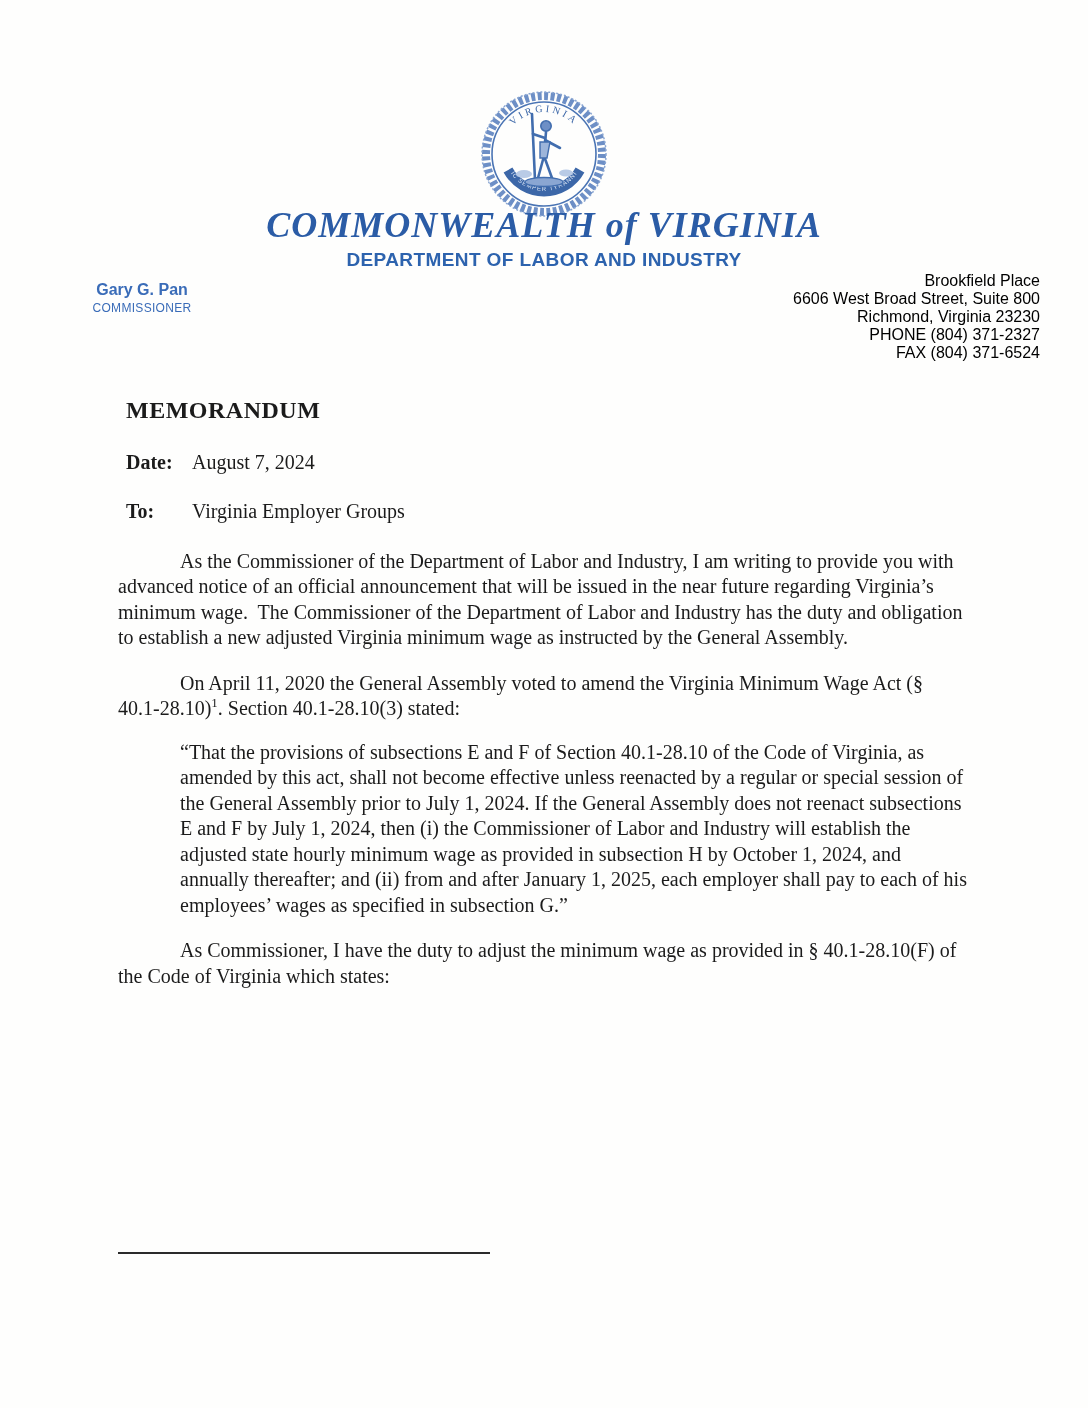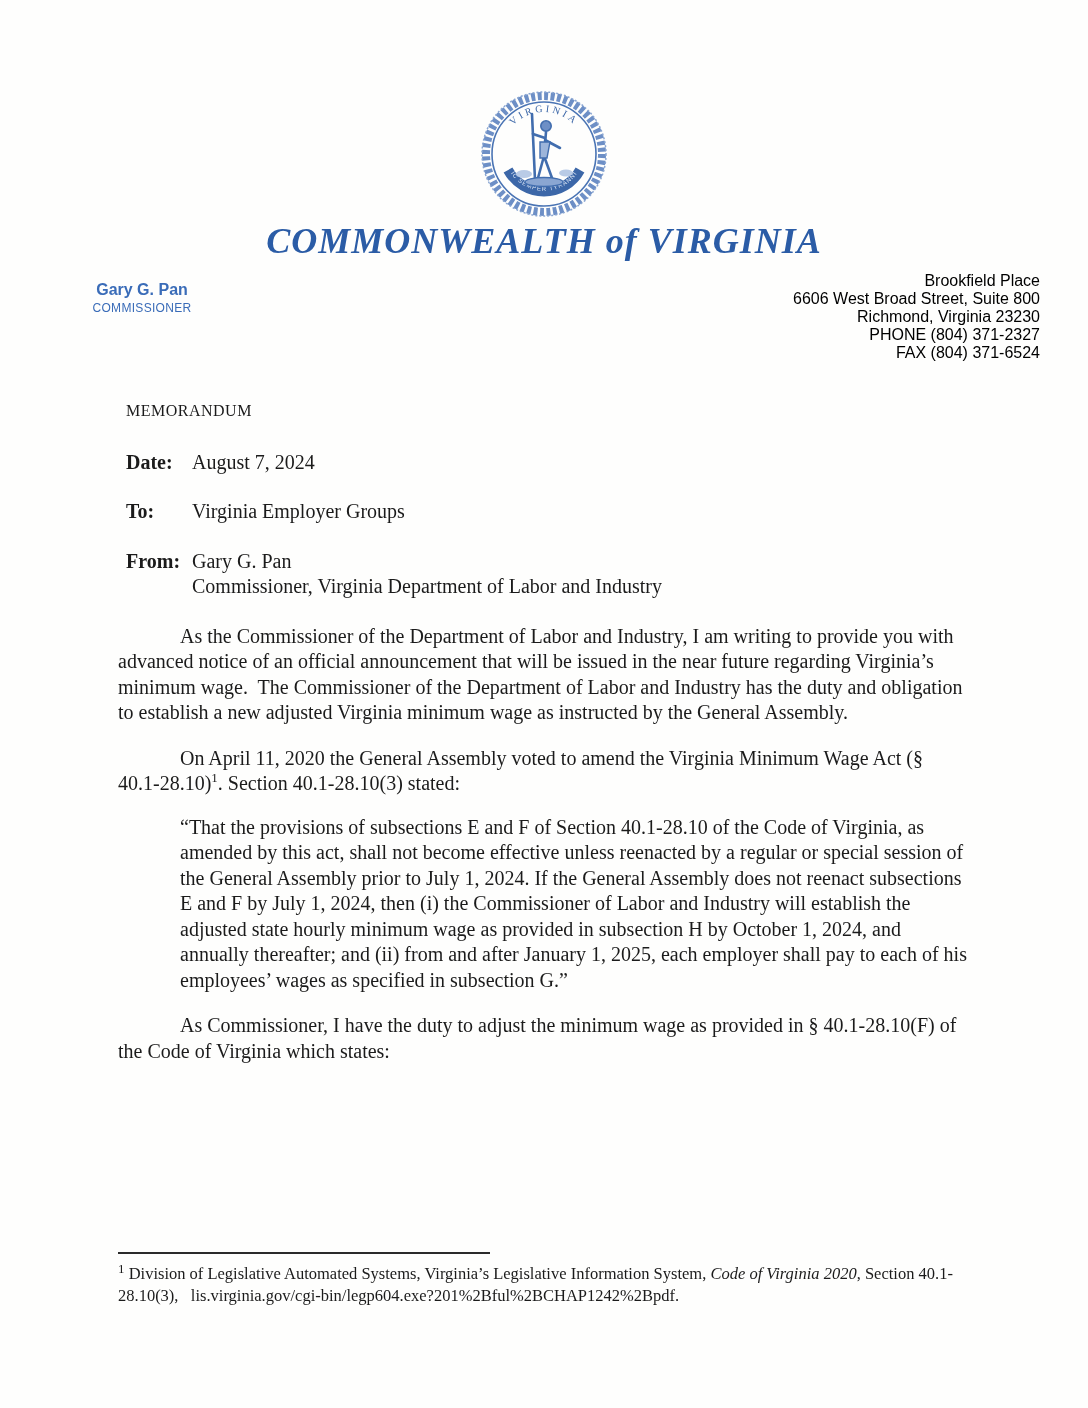--- a/index.html
+++ b/index.html
@@ -8,21 +8,21 @@
     width:1088px;height:1408px;
     margin:0 auto;
     background:#fefefd;
     font-family:"Liberation Serif", serif;
     color:#1b1b1b;
     overflow:hidden;
   }
   
   .seal{position:absolute;top:90px;left:50%;transform:translateX(-50%);}
   .lh-title{
-    position:absolute;top:220px;left:0;width:100%;
+    position:absolute;top:204px;left:0;width:100%;
     text-align:center;
     font-family:"Liberation Serif", serif;
     font-style:italic;font-weight:bold;
     font-size:36px;letter-spacing:1px;
     color:#2b5ca6;
   }
   .lh-subtitle{
     position:absolute;top:249px;left:0;width:100%;
     text-align:center;
     font-family:"Liberation Sans", sans-serif;
@@ -43,21 +43,21 @@
     font-family:"Liberation Sans", sans-serif;
     font-size:16px;line-height:18px;
     color:#000000;
   }
   
   .memo{
     position:absolute;top:398px;left:118px;width:850px;
     font-size:20px;line-height:25.5px;
   }
   .memo-heading{
-    font-size:16px;font-weight:normal;letter-spacing:.5px;
+    font-size:24px;font-weight:bold;letter-spacing:.5px;
     margin:0 0 26px 8px;
   }
   .field-row{margin:0 0 24px 8px;}
   .field-label{display:inline-block;width:66px;font-weight:bold;vertical-align:top;}
   .field-value{display:inline-block;vertical-align:top;max-width:760px;}
   .field-row.subject .field-label{width:auto;margin-right:6px;}
   .para{margin:0 0 20px 0;text-indent:62px;white-space:pre-wrap;}
   .para.no-gap{margin-bottom:18px;}
   .quote{margin:0 0 20px 62px;white-space:pre-wrap;}
   sup.fn{font-size:13px;line-height:0;vertical-align:super;}
@@ -109,20 +109,21 @@
         <path d="M 60,52 L 70,52 L 67,68 L 60,68 Z" fill="#9db5da" stroke-width="1.4"></path>
       </g>
 
       <ellipse cx="64" cy="92" rx="19" ry="4.5" fill="#8aa6d2" stroke="#416dae" stroke-width="1.4"></ellipse>
       <ellipse cx="44" cy="84" rx="8" ry="4" fill="#b9cbe6"></ellipse>
       <ellipse cx="86" cy="83" rx="7" ry="3.5" fill="#b9cbe6"></ellipse>
     </svg>
   </div>
 
   <div class="lh-title">COMMONWEALTH of VIRGINIA</div>
+  <div class="lh-subtitle">DEPARTMENT OF LABOR AND INDUSTRY</div>
 
   <div class="commissioner-block">
     <div class="commissioner-name">Gary G. Pan</div>
     <div class="commissioner-role">COMMISSIONER</div>
   </div>
 
   <div class="address-block">
     <div>Brookfield Place</div>
     <div>6606 West Broad Street, Suite 800</div>
     <div>Richmond, Virginia 23230</div>
@@ -135,34 +136,29 @@
     <div class="memo-heading">MEMORANDUM</div>
 
     <div class="field-row">
       <span class="field-label">Date:</span><span class="field-value">August 7, 2024</span>
     </div>
 
     <div class="field-row">
       <span class="field-label">To:</span><span class="field-value">Virginia Employer Groups</span>
     </div>
 
-    <div class="field-row">
-      <span class="field-label">From:</span><span class="field-value">Gary G. Pan</span><br>
-      <span class="field-label">&nbsp;</span><span class="field-value">Commissioner, Virginia Department of Labor and Industry</span>
-    </div>
 
 
     <p class="para">As the Commissioner of the Department of Labor and Industry, I am writing to provide you with advanced notice of an official announcement that will be issued in the near future regarding Virginia’s minimum wage.  The Commissioner of the Department of Labor and Industry has the duty and obligation to establish a new adjusted Virginia minimum wage as instructed by the General Assembly.</p>
 
     <p class="para no-gap"><span>On April 11, 2020 the General Assembly voted to amend the Virginia Minimum Wage Act (§ 40.1-28.10)</span><sup class="fn">1</sup><span>. Section 40.1-28.10(3) stated:</span></p>
 
     <p class="quote">“That the provisions of subsections E and F of Section 40.1-28.10 of the Code of Virginia, as amended by this act, shall not become effective unless reenacted by a regular or special session of the General Assembly prior to July 1, 2024. If the General Assembly does not reenact subsections E and F by July 1, 2024, then (i) the Commissioner of Labor and Industry will establish the adjusted state hourly minimum wage as provided in subsection H by October 1, 2024, and annually thereafter; and (ii) from and after January 1, 2025, each employer shall pay to each of his employees’ wages as specified in subsection G.”</p>
 
     <p class="para no-gap">As Commissioner, I have the duty to adjust the minimum wage as provided in § 40.1-28.10(F) of the Code of Virginia which states:</p>
 
   </div>
 
   <div class="footnote">
     <hr class="footnote-rule">
-    <div class="footnote-text"><sup class="fn">1</sup><span> Division of Legislative Automated Systems, Virginia’s Legislative Information System, </span><span class="it">Code of Virginia 2020</span><span>, Section 40.1-28.10(3),   lis.virginia.gov/cgi-bin/legp604.exe?201%2Bful%2BCHAP1242%2Bpdf.</span></div>
   </div>
 
 </div>
 
 </body></html>

